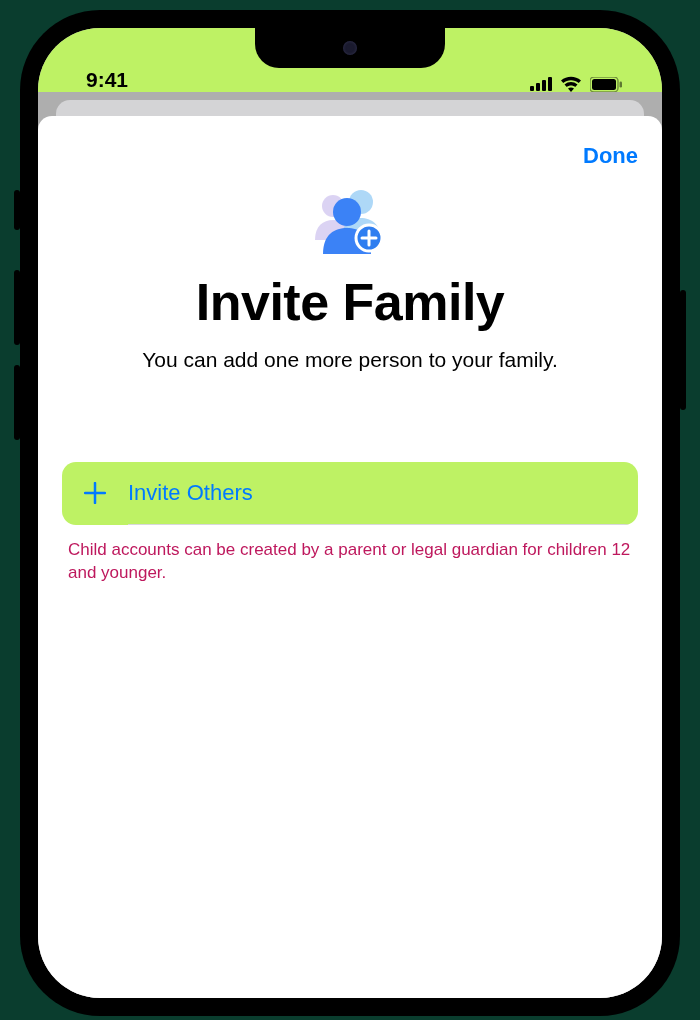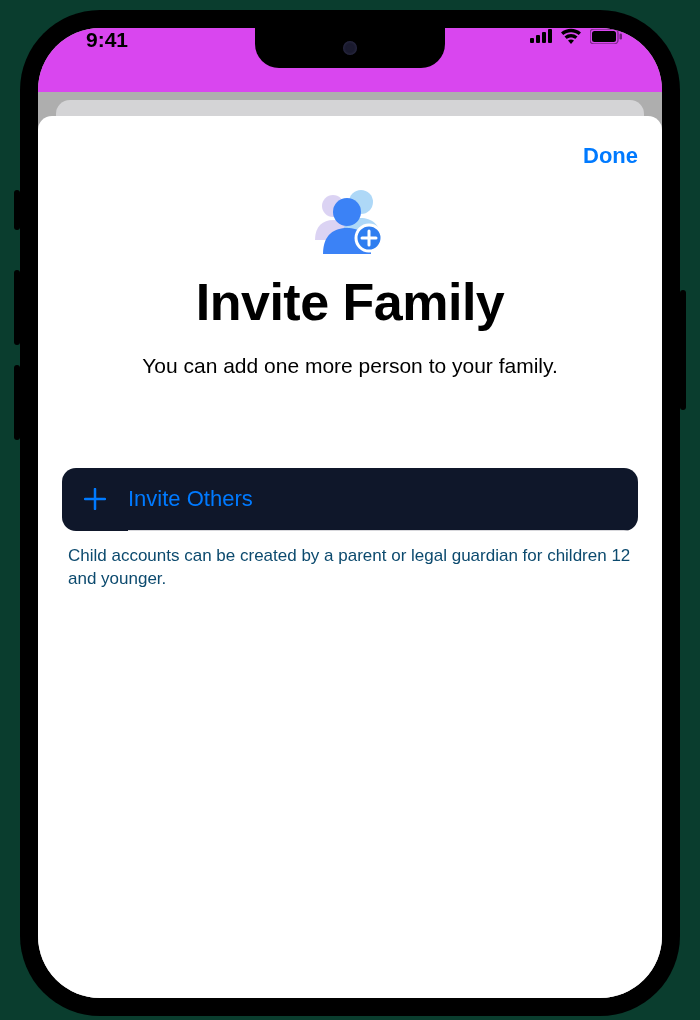--- a/index.html
+++ b/index.html
@@ -60,23 +60,23 @@
     }
     .btn-left-1 { left: -6px; top: 180px; width: 6px; height: 40px; }
     .btn-left-2 { left: -6px; top: 260px; width: 6px; height: 75px; }
     .btn-left-3 { left: -6px; top: 355px; width: 6px; height: 75px; }
     .btn-right { right: -6px; top: 280px; width: 6px; height: 120px; }
 
     .status-bar {
       height: 64px;
       display: flex;
       justify-content: space-between;
-      align-items: flex-start;
+      align-items: flex-end;
       padding: 0 40px 0 48px;
-      background: #d946ef;
+      background: #bef264;
       position: relative;
       z-index: 50;
       gap: 30px;
     }
     .status-time {
       font-size: 21px;
       font-weight: 600;
       color: #000;
     }
     .status-icons {
@@ -143,26 +143,26 @@
     .page-title {
       font-size: 52px;
       font-weight: 700;
       color: #000;
       margin-top: 10px;
       letter-spacing: -0.5px;
     }
     .page-subtitle {
       font-size: 21px;
       color: #000;
-      margin-top: 22px;
+      margin-top: 16px;
       font-weight: 400;
     }
     .options {
       margin-top: 90px;
-      background: #0f172a;
+      background: #bef264;
       border-radius: 14px;
       overflow: hidden;
     }
     .option-row {
       display: flex;
       align-items: center;
       padding: 18px 20px;
       gap: 20px;
       cursor: pointer;
     }
@@ -180,21 +180,21 @@
       font-size: 22px;
       font-weight: 400;
     }
     .divider {
       height: 1px;
       background: #d8d8dc;
       margin-left: 66px;
     }
     .footnote {
       font-size: 17px;
-      color: #0c4a6e;
+      color: #be185d;
       margin-top: 14px;
       padding: 0 6px;
       line-height: 1.35;
     }
   </style>
 </head>
 <body>
 
 <div class="phone-frame">
   <div class="side-button btn-left-1"></div>

